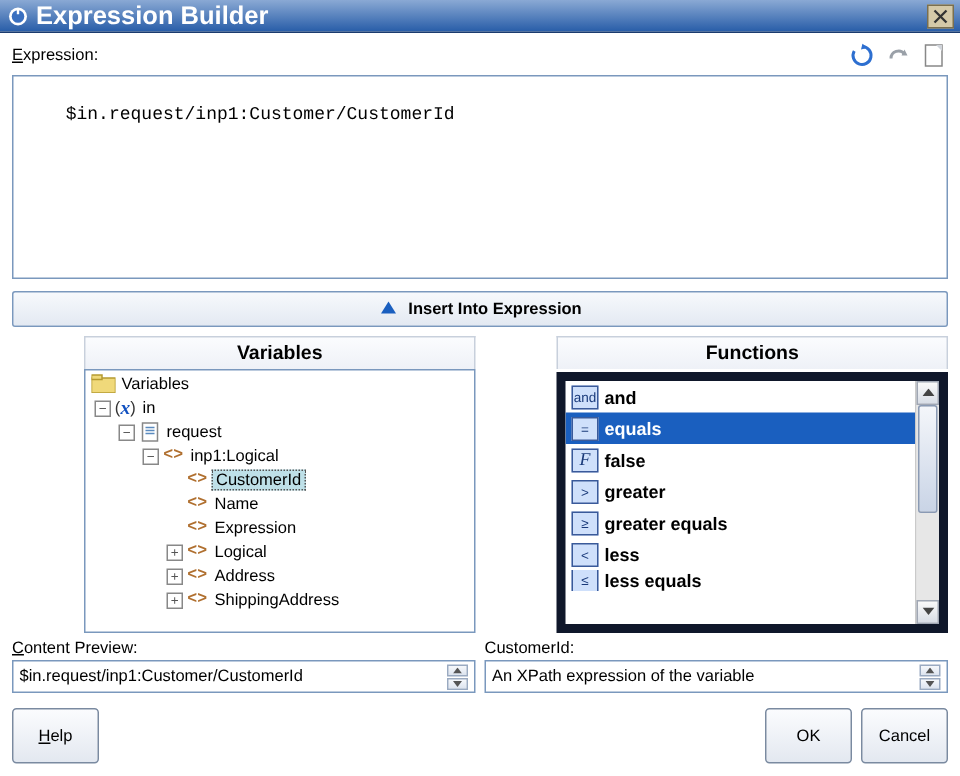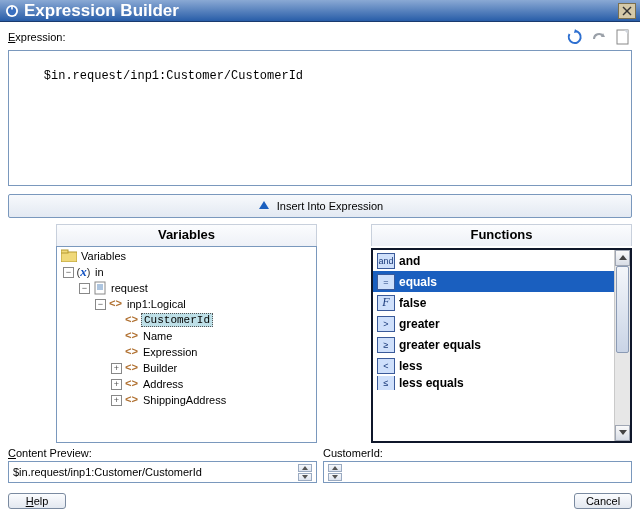--- a/index.html
+++ b/index.html
@@ -34,70 +34,71 @@
     white-space: pre;
     position:relative;
   }
 
   .insert-btn {
     height:24px; width:100%; margin-top:4px;
     border:1px solid #7a98bd; border-radius:2px;
     background:linear-gradient(#f7f9fc,#e3e9f2);
     display:flex; align-items:center; justify-content:center; gap:6px;
     cursor:default;
+    font-weight:bold;
   }
 
   .split { display:flex; gap:6px; flex:1 1 auto; min-height:0; margin-top:2px; }
   .half { flex:1 1 50%; display:flex; flex-direction:column; min-width:0;padding-left:48px; }
   .section-header { text-align:center; font-weight:bold; font-size:13px; padding:2px 0 4px 0; background:linear-gradient(#fbfcfe,#eef1f7); border:1px solid #c8d0dc; border-bottom:none; }
   .tree-panel { flex:1; border:1px solid #7a98bd; background:#fff; overflow:auto; padding:2px 4px; }
 
   .vars-row { display:flex; align-items:center; gap:4px; padding:0 0 2px 0; }
   .folder-icon { display:inline-flex; }
 
   ul.tree { list-style:none; margin:0; padding:0 0 0 2px; }
   ul.tree ul { list-style:none; margin:0; padding-left:16px; }
   ul.tree li { padding:1px 0; white-space:nowrap; display:flex; align-items:center; gap:2px; }
   .twisty { width:11px; height:11px; border:1px solid #888; background:#fff; display:inline-flex; align-items:center; justify-content:center; font-size:9px; line-height:1; cursor:default; color:#555; flex:none; }
   .twisty.empty { border:none; background:transparent; }
   .node-icon { width:15px; height:14px; display:inline-flex; align-items:center; justify-content:center; flex:none; }
   .node-label { padding:0 2px; }
-  .node-label.sel { background:#bee0e8; border:1px dotted #555;font-family:Liberation Mono, monospace; }
+  .node-label.sel { background:#bee0e8; border:1px dotted #555; }
 
   .angle-icon { font-family: 'Courier New', monospace; font-weight:bold; color:#b07030; font-size:11px; }
 
   .var-x { font-style:italic; font-weight:bold; color:#1050c0; font-family: 'Times New Roman', serif; font-size:13px; }
   .parens { color:#333; }
 
   
   .func-combo { height:20px; border:1px solid #7a98bd; background:#fff; display:flex; align-items:center; padding:0 4px; margin-top:0; cursor:default; }
   .func-combo span { flex:1; }
   .combo-arrow { width:14px; height:14px; background:linear-gradient(#f4f6fa,#dbe2ee); border:1px solid #9aaac1; display:flex; align-items:center; justify-content:center; }
 
-  .func-list-wrap { flex:1; border:2px solid #0f172a; background:#fff; margin-top:2px; display:flex; min-height:0; }
+  .func-list-wrap { flex:1; border:6px solid #0f172a; background:#fff; margin-top:2px; display:flex; min-height:0; }
   .func-list { flex:1; overflow:auto; }
   .func-item { display:flex; align-items:center; height:21px; padding:0 4px; gap:4px; cursor:default; }
   .func-item.selected { background:#1a5fbf; color:#fff; }
   .func-badge { width:18px; height:16px; border:1px solid #3a5a9a; background:#cfe0fb; display:flex; align-items:center; justify-content:center; font-size:9px; color:#1a3a7a; font-family:Arial; flex:none; }
   .func-badge .inner { font-style:italic; font-family: 'Times New Roman', serif; font-size:12px; }
   .func-name { font-weight:bold; font-size:12px; }
   .func-scroll { width:16px; background:#f0f0f0; border-left:1px solid #cacaca; display:flex; flex-direction:column; }
   .scroll-btn { height:16px; background:linear-gradient(#fafafa,#d8dde6); border:1px solid #a0a7b4; display:flex; align-items:center; justify-content:center; cursor:default; }
   .scroll-track { flex:1; background:#e7e7e7; position:relative; }
   .scroll-thumb { position:absolute; top:0; left:1px; right:1px; height:55%; background:linear-gradient(#f4f6fa,#c9d4e6); border:1px solid #8a9ab4; border-radius:2px; }
 
   .preview-row { display:flex; gap:6px; }
   .preview-col { flex:1; display:flex; flex-direction:column; gap:2px; }
   .spin { height:22px; border:1px solid #7a98bd; background:#fff; display:flex; align-items:center; padding:0 4px; }
   .spin span { flex:1; white-space:nowrap; overflow:hidden; }
   .stepper { width:14px; display:flex; flex-direction:column; gap:1px; }
   .step-btn { height:8px; background:linear-gradient(#f6f8fb,#dde4ef); border:1px solid #9aaac1; display:flex; align-items:center; justify-content:center; cursor:default; }
 
   .footer { display:flex; align-items:center; margin-top:6px; }
-  .btn { height:16px; min-width:58px; padding:0 10px; border:1px solid #7a8aa0; background:linear-gradient(#fbfcfe,#e3e8f0); border-radius:3px; display:inline-flex; align-items:center; justify-content:center; cursor:default; }
+  .btn { height:37px; min-width:58px; padding:0 10px; border:1px solid #7a8aa0; background:linear-gradient(#fbfcfe,#e3e8f0); border-radius:3px; display:inline-flex; align-items:center; justify-content:center; cursor:default; }
   .btn .ul { text-decoration:underline; }
 
   svg { display:block; }
 </style>
 </head>
 <body>
 
 <div class="titlebar">
   <span class="appicon">
     <svg width="14" height="14">
@@ -205,21 +206,21 @@
                   <span class="node-label">Name</span>
                 </li>
                 <li>
                   <span class="twisty empty"></span>
                   <span class="node-icon angle-icon">&lt;&gt;</span>
                   <span class="node-label">Expression</span>
                 </li>
                 <li>
                   <span class="twisty">+</span>
                   <span class="node-icon angle-icon">&lt;&gt;</span>
-                  <span class="node-label">Builder</span>
+                  <span class="node-label">Logical</span>
                 </li>
                 <li>
                   <span class="twisty">+</span>
                   <span class="node-icon angle-icon">&lt;&gt;</span>
                   <span class="node-label">Address</span>
                 </li>
                 <li>
                   <span class="twisty">+</span>
                   <span class="node-icon angle-icon">&lt;&gt;</span>
                   <span class="node-label">ShippingAddress</span>
@@ -313,20 +314,21 @@
               <svg width="6" height="4">
                 <polygon points="0,0 6,0 3,4" fill="#555"></polygon>
               </svg>
             </div>
         </div>
       </div>
     </div>
     <div class="preview-col">
       <span>CustomerId:</span>
       <div class="spin">
+        <span>An XPath expression of the variable</span>
         <div class="stepper">
           <div class="step-btn">
               <svg width="6" height="4">
                 <polygon points="3,0 6,4 0,4" fill="#555"></polygon>
               </svg>
             </div>
           <div class="step-btn">
               <svg width="6" height="4">
                 <polygon points="0,0 6,0 3,4" fill="#555"></polygon>
               </svg>
@@ -334,18 +336,21 @@
         </div>
       </div>
     </div>
   </div>
 
   <div class="footer">
     <div class="btn">
         <span><span class="ul">H</span>elp</span>
       </div>
     <div style="flex:1"></div>
+    <div class="btn" style="margin-right:6px">
+        <span>OK</span>
+      </div>
     <div class="btn">
         <span>Cancel</span>
       </div>
   </div>
 
 </div>
 
 </body></html>

